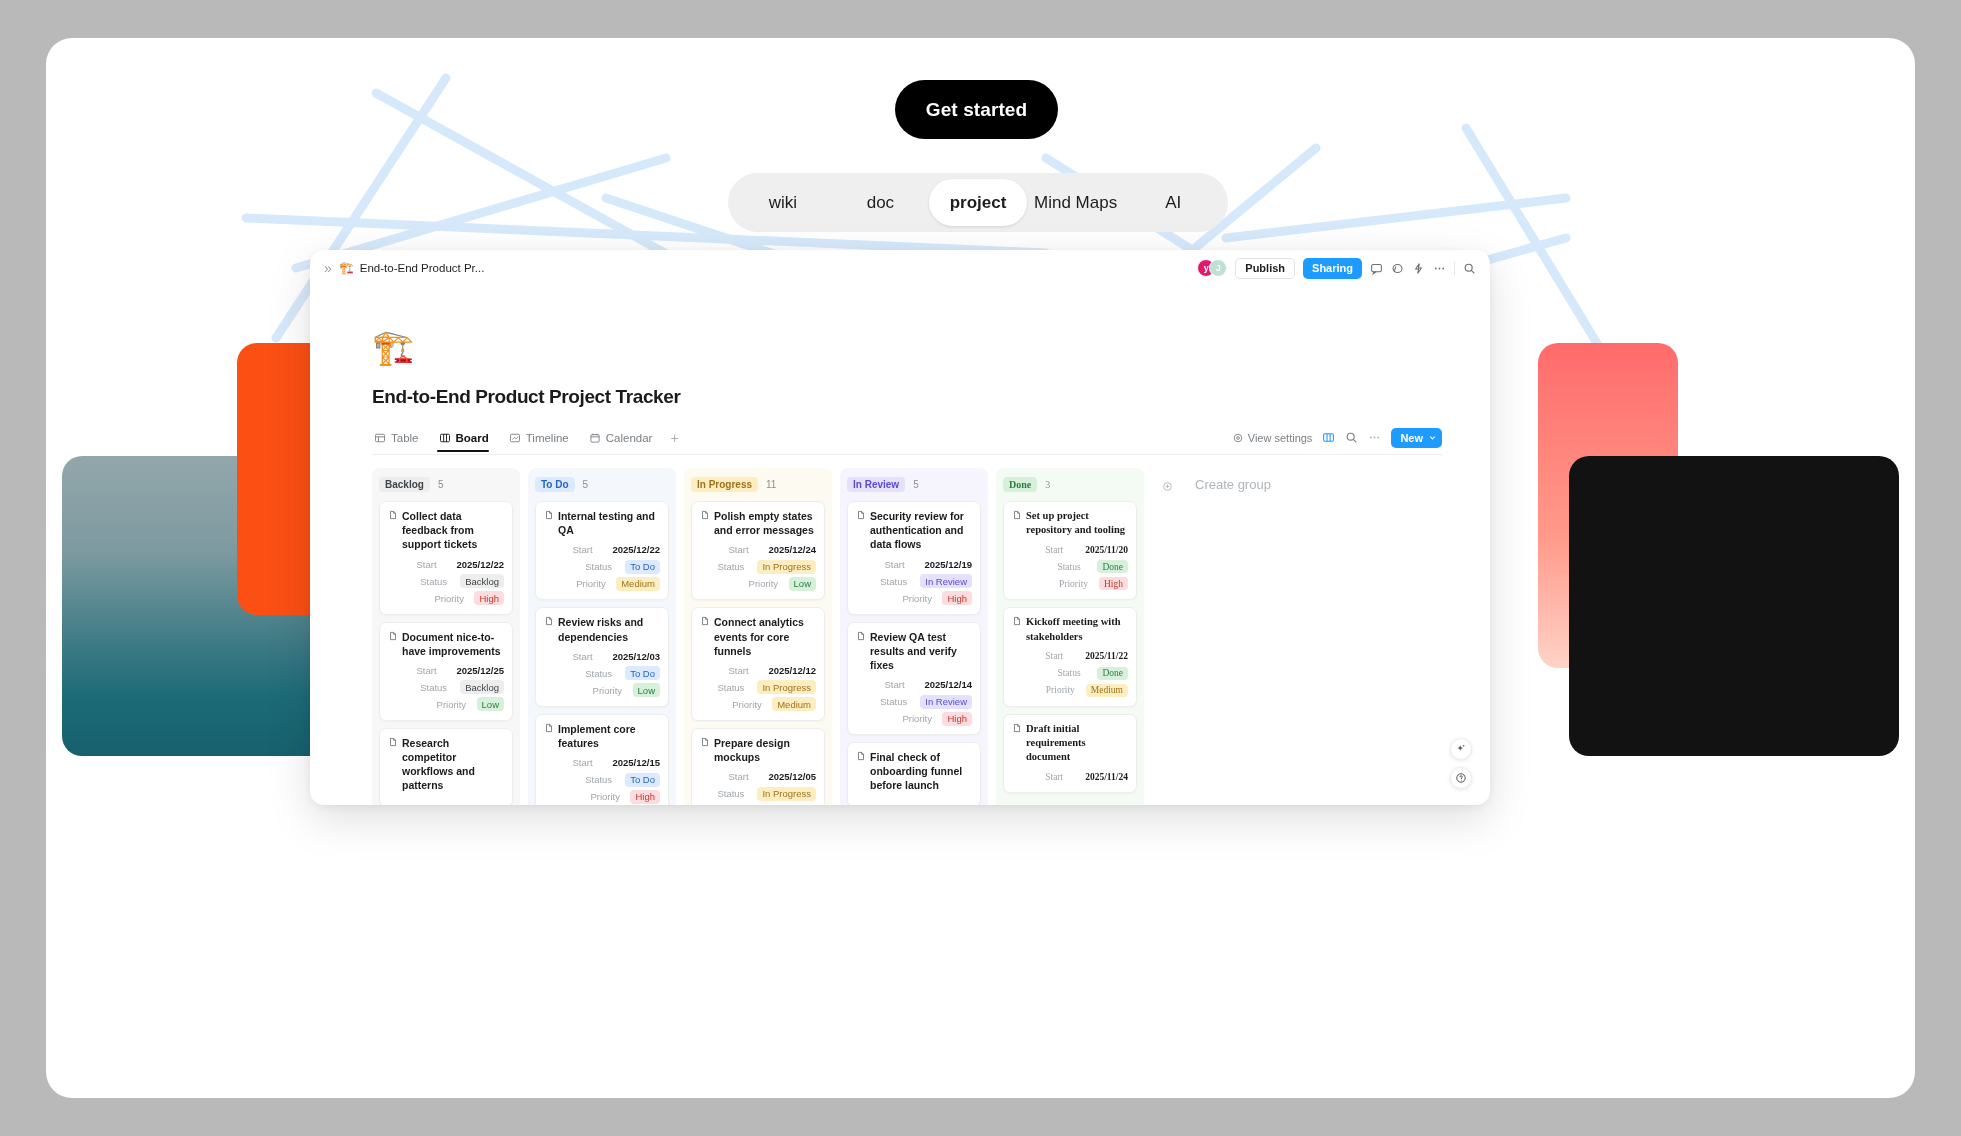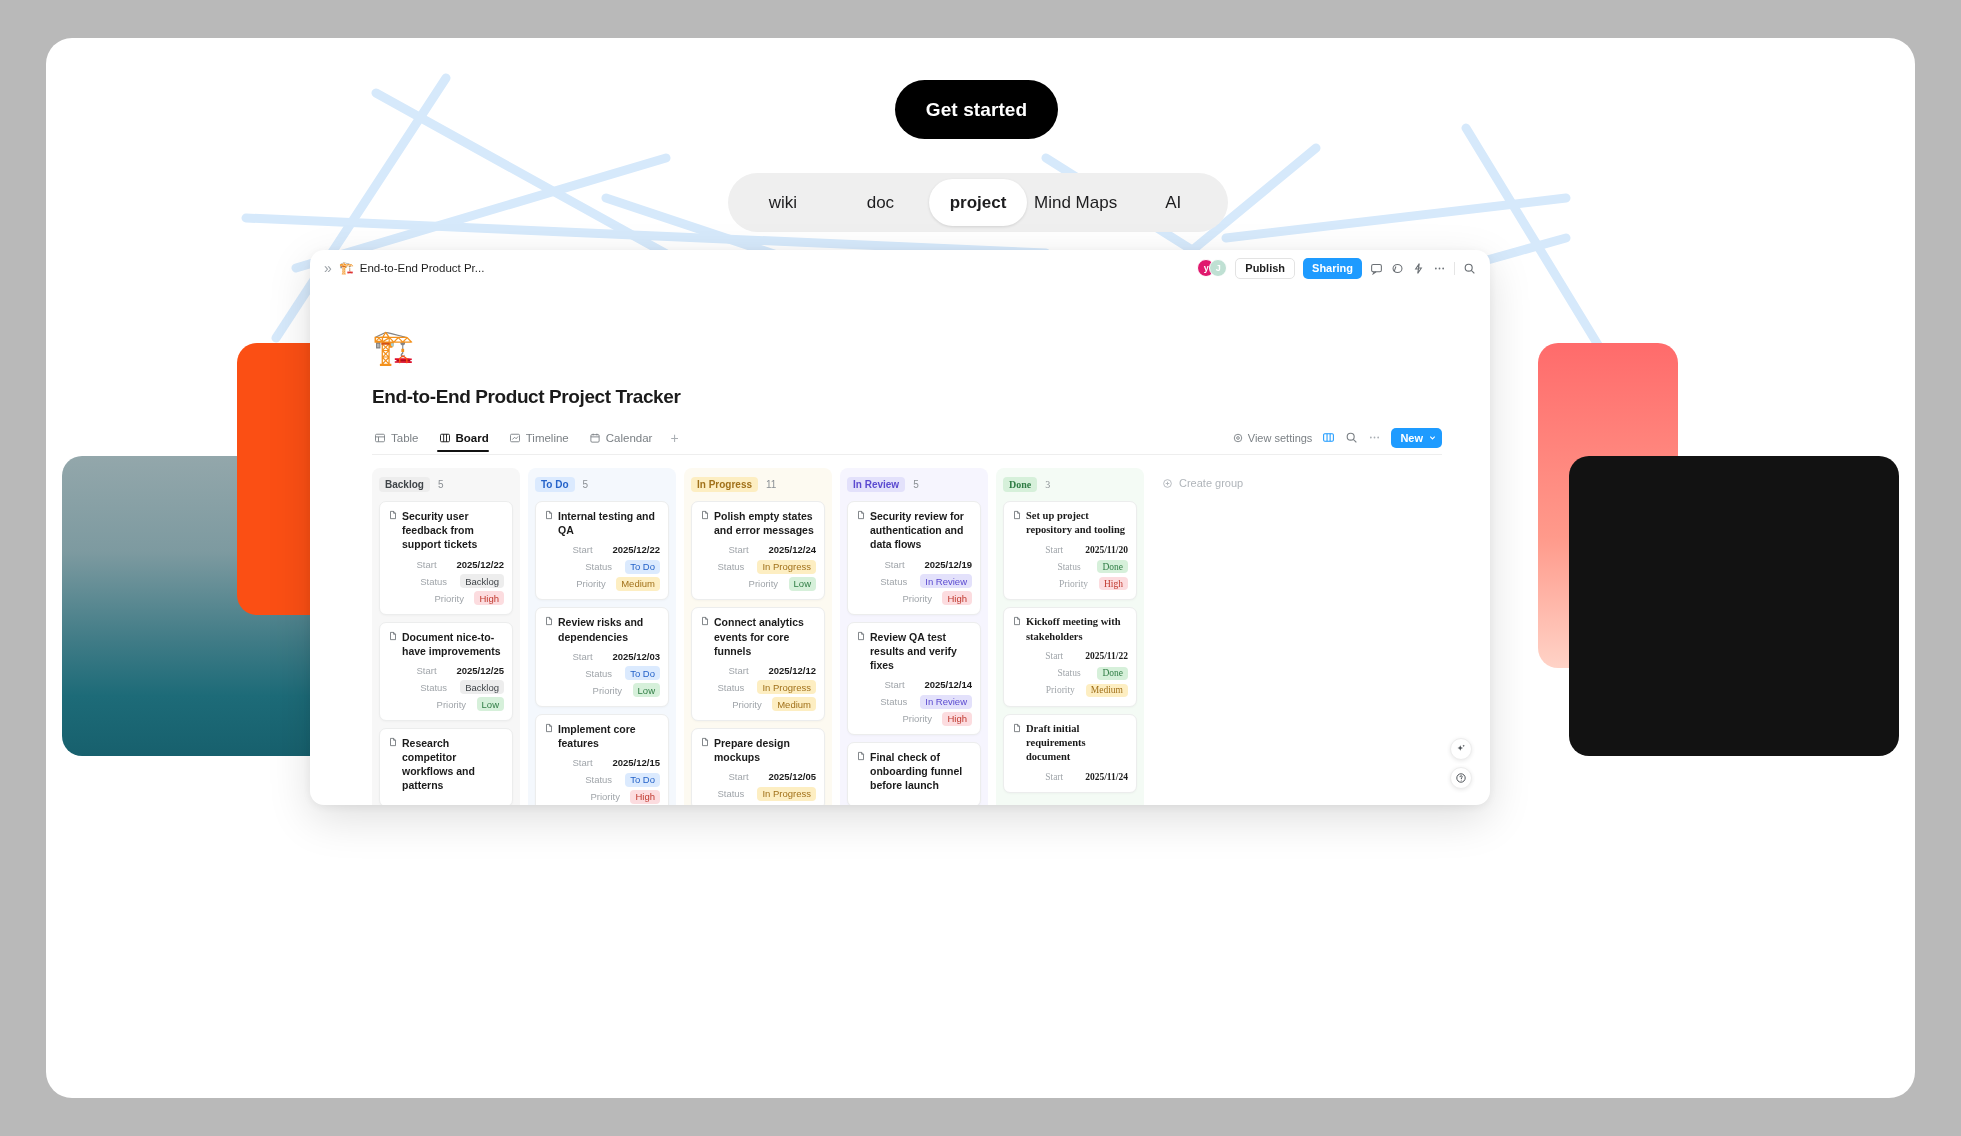--- a/index.html
+++ b/index.html
@@ -182,22 +182,22 @@
     font-size: 10.5px; font-weight: 700; color: #1b1b1b; line-height: 1.35;
     display: flex; gap: 4px; align-items: flex-start;
     margin-bottom: 5px;
   }
   .page-ico { flex: none; margin-top: 1px; }
   .prop { display: flex; align-items: center; height: 15px; margin-top: 2px; justify-content: flex-end; }
   .prop-k { width: 40px; flex: none; font-size: 9.5px; color: #a0a5aa; }
   .prop-v { font-size: 9.5px; font-weight: 700; color: #1b1b1b; }
   .tag { font-size: 9.5px; padding: 1.5px 5px; border-radius: 4px; font-weight: 500; }
   .creategroup {
-    display: flex; align-items: flex-end; gap: 6px;
-    font-size: 11px; color: #b0b5ba; padding: 9px 10px; cursor: pointer;
+    display: flex; align-items: flex-end; gap: 22px;
+    font-size: 13px; color: #b0b5ba; padding: 9px 10px; cursor: pointer;
     white-space: nowrap; align-self: flex-start;
   }
   
   .fabs { position: absolute; right: 18px; bottom: 16px; display: flex; flex-direction: column; gap: 7px; }
   .fab {
     width: 22px; height: 22px; border-radius: 50%;
     background: #fff; border: 1px solid #ededed;
     box-shadow: 0 1px 4px rgba(0,0,0,.09);
     display: flex; align-items: center; justify-content: center;
     cursor: pointer; color: #4a4f54;
@@ -364,21 +364,21 @@
               <div class="col-head">
                 <span class="col-chip" style="background:#ededed;color:#3f4448">Backlog</span>
                 <span class="col-count">5</span>
               </div>
               <div class="card">
                 <div class="card-title">
                   <svg class="page-ico" width="10" height="10" viewBox="0 0 16 16" fill="none" stroke="#5b6065" stroke-width="1.2">
                     <path d="M4 2.2h5l3 3v8.6H4z"></path>
                     <path d="M9 2.2v3h3"></path>
                   </svg>
-                  <span>Security user feedback from support tickets</span>
+                  <span>Collect data feedback from support tickets</span>
                 </div>
                 <div class="prop">
                   <span class="prop-k">Start</span>
                   <span class="prop-v">2025/12/22</span>
                 </div>
                 <div class="prop">
                   <span class="prop-k">Status</span>
                   <span class="tag" style="background:#ededed;color:#3f4448">Backlog</span>
                 </div>
                 <div class="prop">

